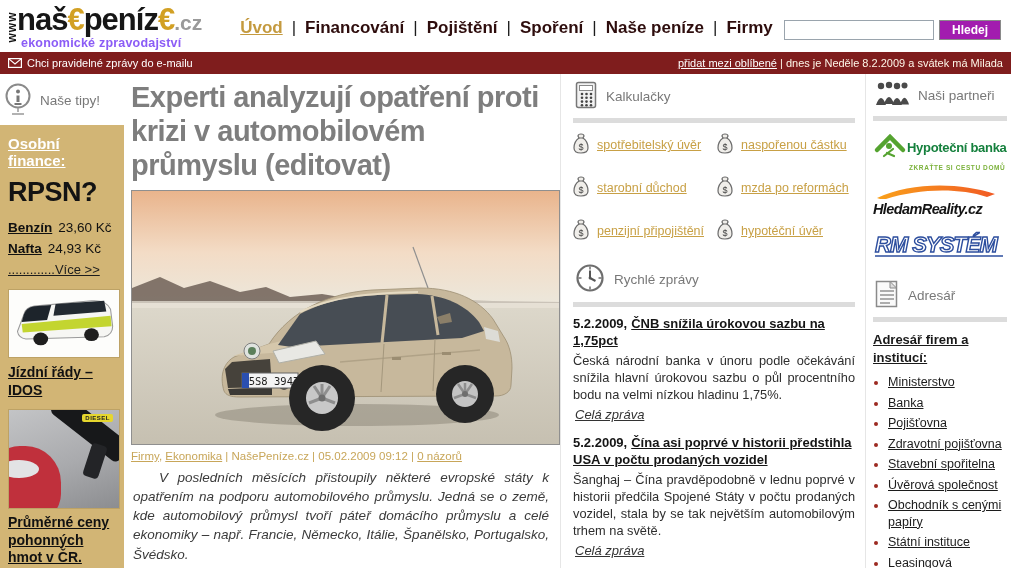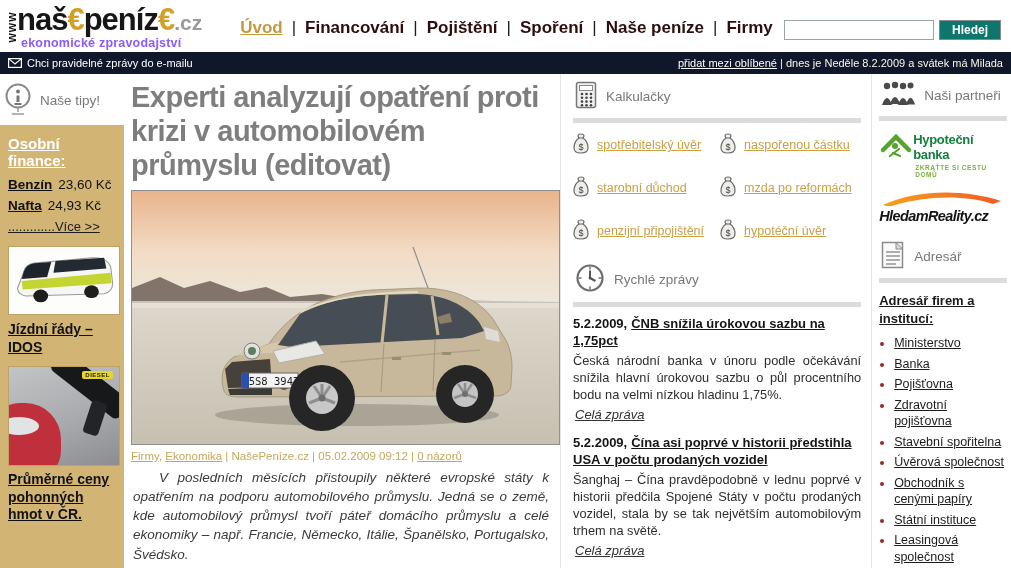--- a/index.html
+++ b/index.html
@@ -22,25 +22,25 @@
   .logo-tld  { font-size:21px; color:#9a9a9a; font-weight:bold; letter-spacing:0; }
   .logo-tagline { font-size:12.5px; font-weight:bold; color:#8b5cf6; margin:2px 0 0 4px; letter-spacing:0.2px; }
 
   .nav { display:flex; align-items:center; gap:9px; margin:14px 0 0 38px; font-size:17px; font-weight:bold; white-space:nowrap; }
   .nav .sep { color:#1c1c1c; font-weight:normal; }
   .nav a { color:#2e0d0d; text-decoration:none; }
   .nav a.active { color:#c49a3f; text-decoration:underline; }
 
   .search { margin:16px 0 0 auto; display:flex; align-items:center; }
   .search input { width:150px; height:20px; border:1px solid #9aa4ad; font-size:12px; padding:0 4px; }
-  .search button { height:20px; margin-left:5px; background:#0f766e; color:#fff; border:1px solid #8a8a8a;
+  .search button { height:20px; margin-left:5px; background:#a21caf; color:#fff; border:1px solid #8a8a8a;
                    font-weight:bold; font-size:12px; padding:0 12px; }
 
   
-  .topbar { height:22px; background:#0f172a; display:flex; align-items:center; padding:0 8px; font-size:11px; color:#fff; }
+  .topbar { height:22px; background:#7f1d1d; display:flex; align-items:center; padding:0 8px; font-size:11px; color:#fff; }
   .topbar .env { margin-right:5px; display:inline-flex; }
   .topbar-right { margin-left:auto; white-space:nowrap; }
   .topbar-right a { color:#fff; text-decoration:underline; }
   .topbar-right .datespan { color:#fdf6e8; }
 
   
   .content { display:flex; height:494px; }
   .col-left  { width:124px; display:flex; flex-direction:column; }
   .col-main  { width:437px; padding:2px 9px 0 7px; border-right:1px solid #e6e6e6; }
   .col-mid   { width:334px; padding:2px 10px 0 12px; border-right:1px solid #e6e6e6; }
@@ -159,20 +159,21 @@
           <path d="M14,13.5 L14,20" stroke="#777" stroke-width="3"></path>
           <path d="M10.5,22 L17.5,22" stroke="#777" stroke-width="2"></path>
           <path d="M14,26 L14,30 M8,32 L20,32" stroke="#999" stroke-width="1.5"></path>
         </svg>
       </span>
       <span>Naše tipy!</span>
     </div>
 
     <div class="tan">
       <div class="of-title">Osobní finance:</div>
+      <div class="rpsn">RPSN?</div>
 
       <div class="fuel-row">
         <a>Benzín</a>
         <span>23,60 Kč</span>
       </div>
       <div class="fuel-row">
         <a>Nafta</a>
         <span>24,93 Kč</span>
       </div>
       <a class="more-link">.............Více &gt;&gt;</a>
@@ -423,20 +424,26 @@
             <linearGradient id="sw" x1="0" y1="0" x2="1" y2="0">
               <stop offset="0" stop-color="#f9a11b"></stop>
               <stop offset="1" stop-color="#f15a24"></stop>
             </linearGradient>
           </defs>
         <path d="M4,15 C38,-1 86,-1 122,11 L114,14 C84,4 42,6 10,17 Z" fill="url(#sw)"></path>
       </svg>
       <div class="hr-text">HledamReality.cz</div>
     </div>
 
+    <div class="partner">
+      <svg width="134" height="30" viewBox="0 0 134 30">
+        <text x="2" y="23" font-size="22" font-style="italic" font-weight="bold" fill="#ffffff" stroke="#2d4e9e" stroke-width="1.4" letter-spacing="-1" font-family="Liberation Sans, sans-serif">RM SYSTÉM</text>
+        <line x1="2" y1="27" x2="130" y2="27" stroke="#2d4e9e" stroke-width="1.5"></line>
+      </svg>
+    </div>
 
     <div class="sec-head">
       <span>
         <svg width="24" height="28" viewBox="0 0 24 28">
           <rect x="1.5" y="1.5" width="20" height="25" fill="#fafafa" stroke="#8a8a8a" stroke-width="1.5"></rect>
           <path d="M15,1.5 L21.5,8 L15,8 Z" fill="#ddd" stroke="#8a8a8a" stroke-width="1"></path>
           <g stroke="#9a9a9a" stroke-width="1.6">
             <line x1="5" y1="11" x2="19" y2="11"></line>
               <line x1="5" y1="15" x2="19" y2="15"></line>
             <line x1="5" y1="19" x2="19" y2="19"></line>

